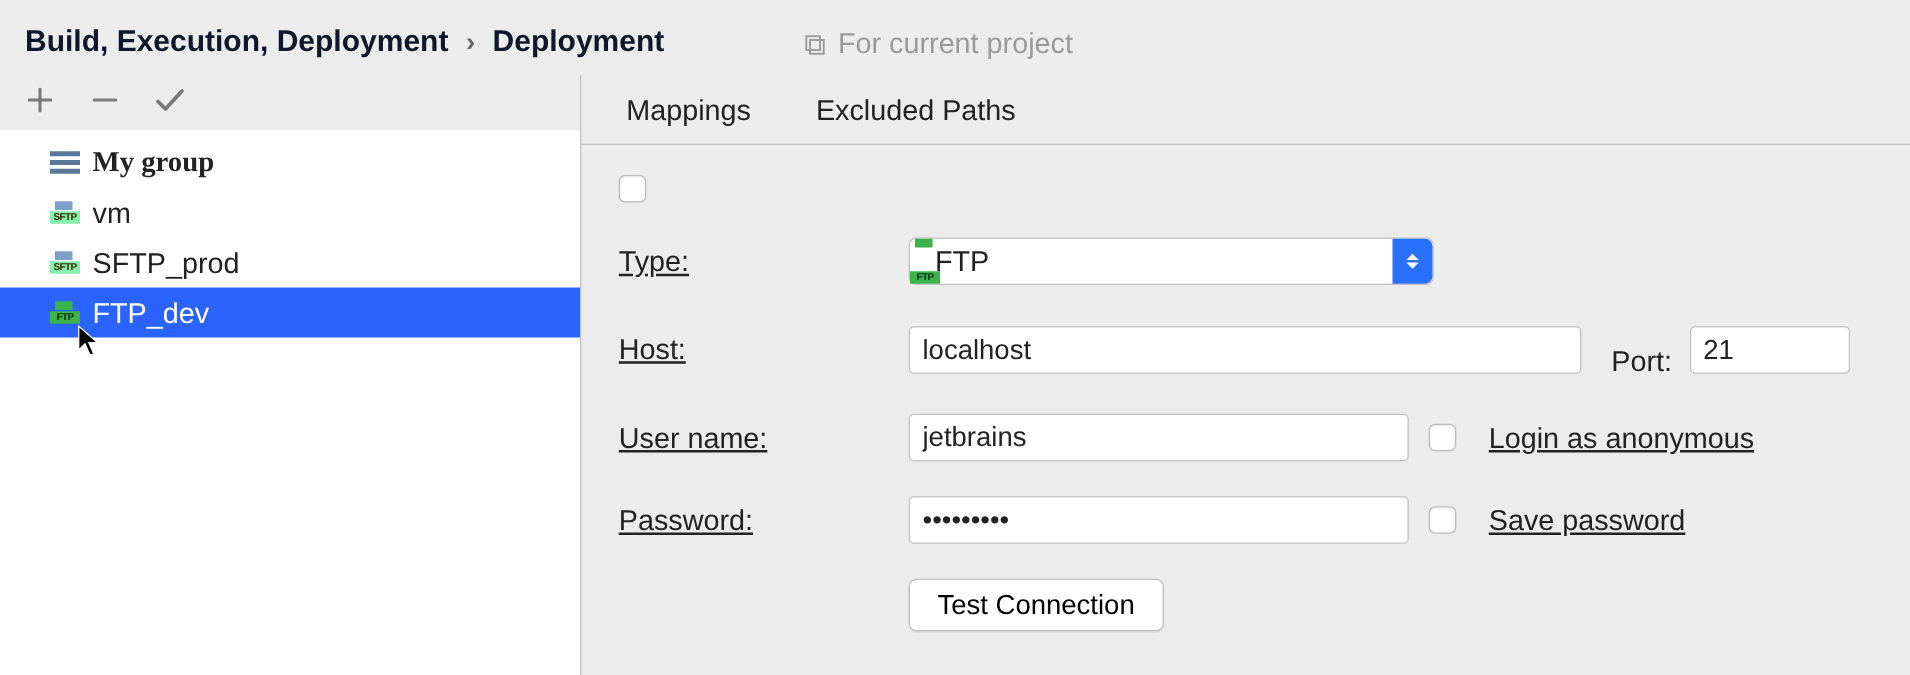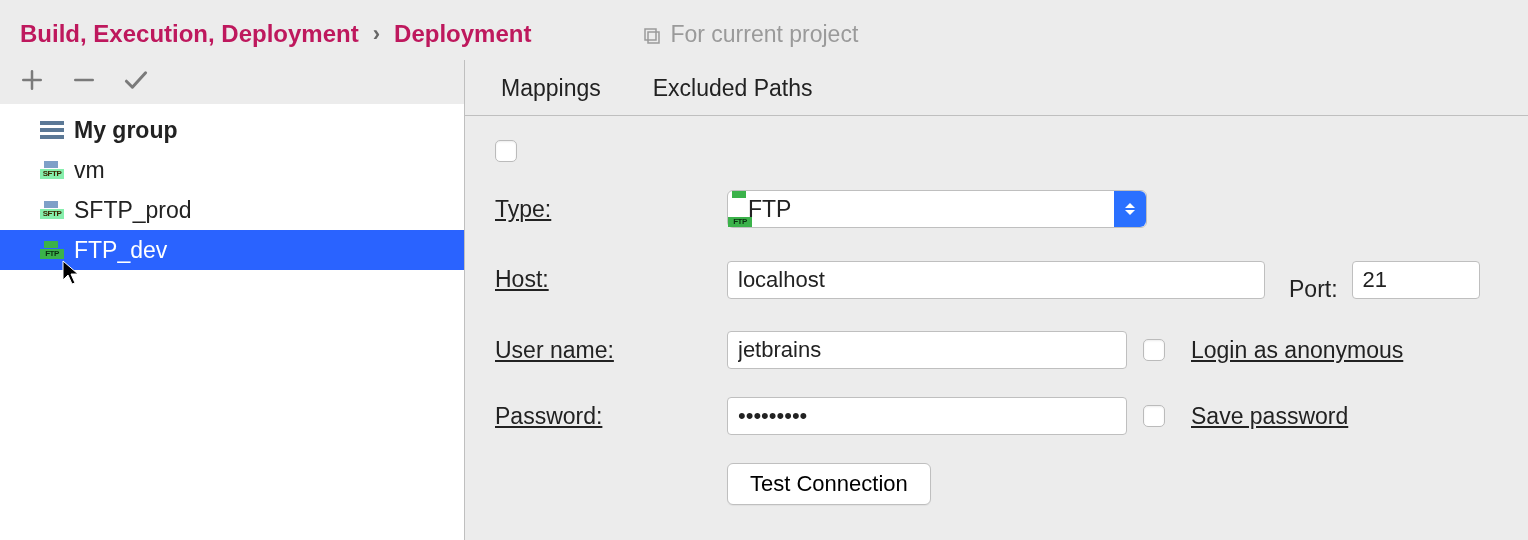--- a/index.html
+++ b/index.html
@@ -1,29 +1,29 @@
 <!DOCTYPE html>
 <html><head>
 <meta charset="utf-8">
 <style>
   * { box-sizing: border-box; margin: 0; padding: 0; }
   html, body { width: 1528px; height: 540px; font-family: -apple-system, "Helvetica Neue", Arial, sans-serif; background: #ececec; color: #222; overflow: hidden; }
   .root { display: flex; flex-direction: column; width: 100%; height: 100%; }
   .breadcrumb-row { display: flex; align-items: center; padding: 20px 20px 12px 20px; font-size: 24px; gap: 12px; }
-  .breadcrumb-item { font-weight: 700; color: #be185d; }
+  .breadcrumb-item { font-weight: 700; color: #0f172a; }
   .breadcrumb-sep { color: #666; font-weight: 600; font-size: 22px; padding: 0 2px;}
   .scope-hint { display: inline-flex; align-items: center; gap: 8px; color: #9a9a9a; font-size: 23px; font-weight: 400; margin-left: 60px; padding-left: 41px;}
   .scope-icon { width: 18px; height: 18px; display:inline-block; }
   .main { display: flex; flex: 1 1 auto; min-height: 0; }
   .left { width: 465px; display: flex; flex-direction: column; border-right: 1px solid #bfbfbf; }
   .toolbar { display: flex; align-items: center; gap: 24px; padding: 6px 18px 10px 18px; height: 44px; }
   .tool-btn { width: 28px; height: 28px; display: inline-flex; align-items: center; justify-content: center; color: #7a7a7a; cursor: pointer; }
   .tree { flex: 1 1 auto; background: #ffffff; overflow: auto; padding-top: 6px; font-size: 23px;}
   .tree-row { display: flex; align-items: center; gap: 10px; height: 40px; padding-left: 40px; cursor: default; position: relative;}
-  .tree-row.group { font-weight: 700; }
+  .tree-row.group { font-weight: 700; font-family: Liberation Serif, serif; }
   .tree-row.selected { background: #2a63ff; color: #ffffff; }
   .tree-row .icon { width: 24px; height: 18px; display: inline-flex; align-items: center; justify-content: center; flex: 0 0 auto; }
   .tree-row .srv-ico-box { width:24px; height:18px; position:relative; }
   .srv-top { position:absolute; top:0; left:4px; width:14px; height:7px; background:#7ea0c8; }
   .srv-top.green { background:#3bb24a; }
   .srv-badge { position:absolute; bottom:0; left:0; width:24px; height:10px; background:#86efac; color:#3a2a00; font-size:8px; line-height:10px; font-weight:700; text-align:center; letter-spacing:-0.5px;}
   .srv-badge.green { background:#3bb24a; color:#0a2f10; }
   .grp-ico { width:24px; height:18px; position:relative; }
   .grp-ico span { position:absolute; left:0; width:24px; height:4px; background:#5b7896; }
   .cursor { position:absolute; left:62px; top:30px; pointer-events:none; }

